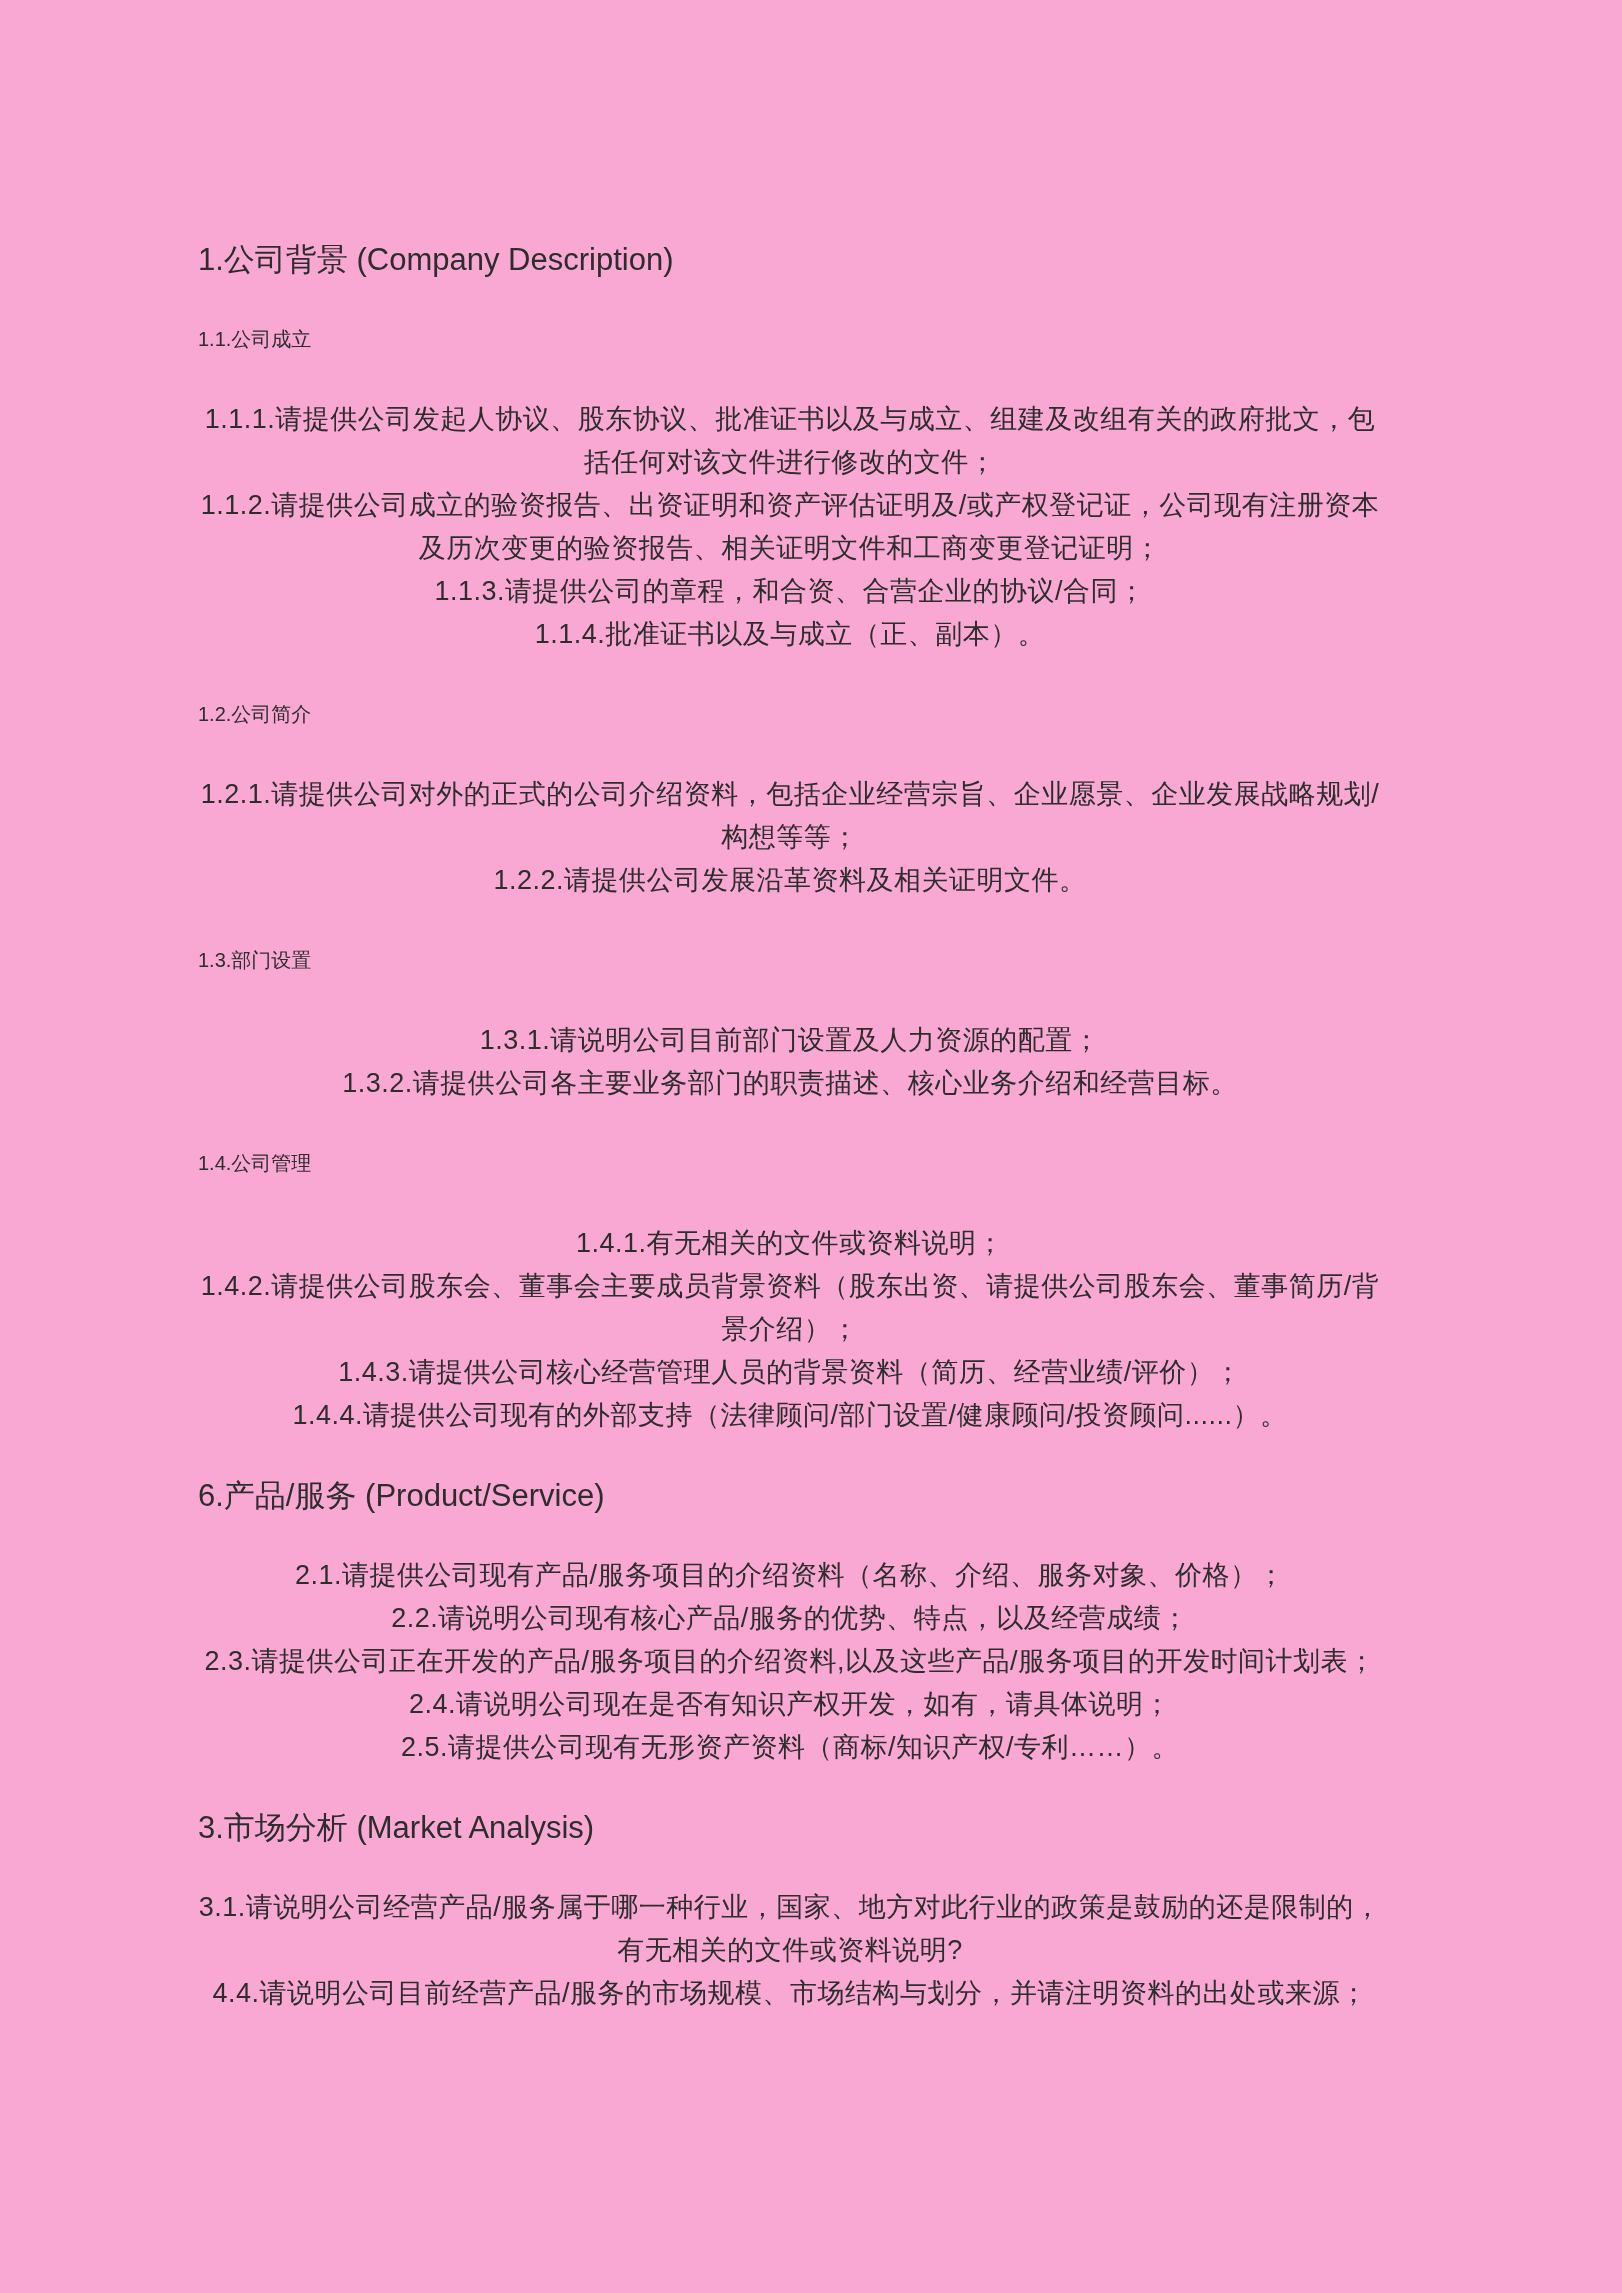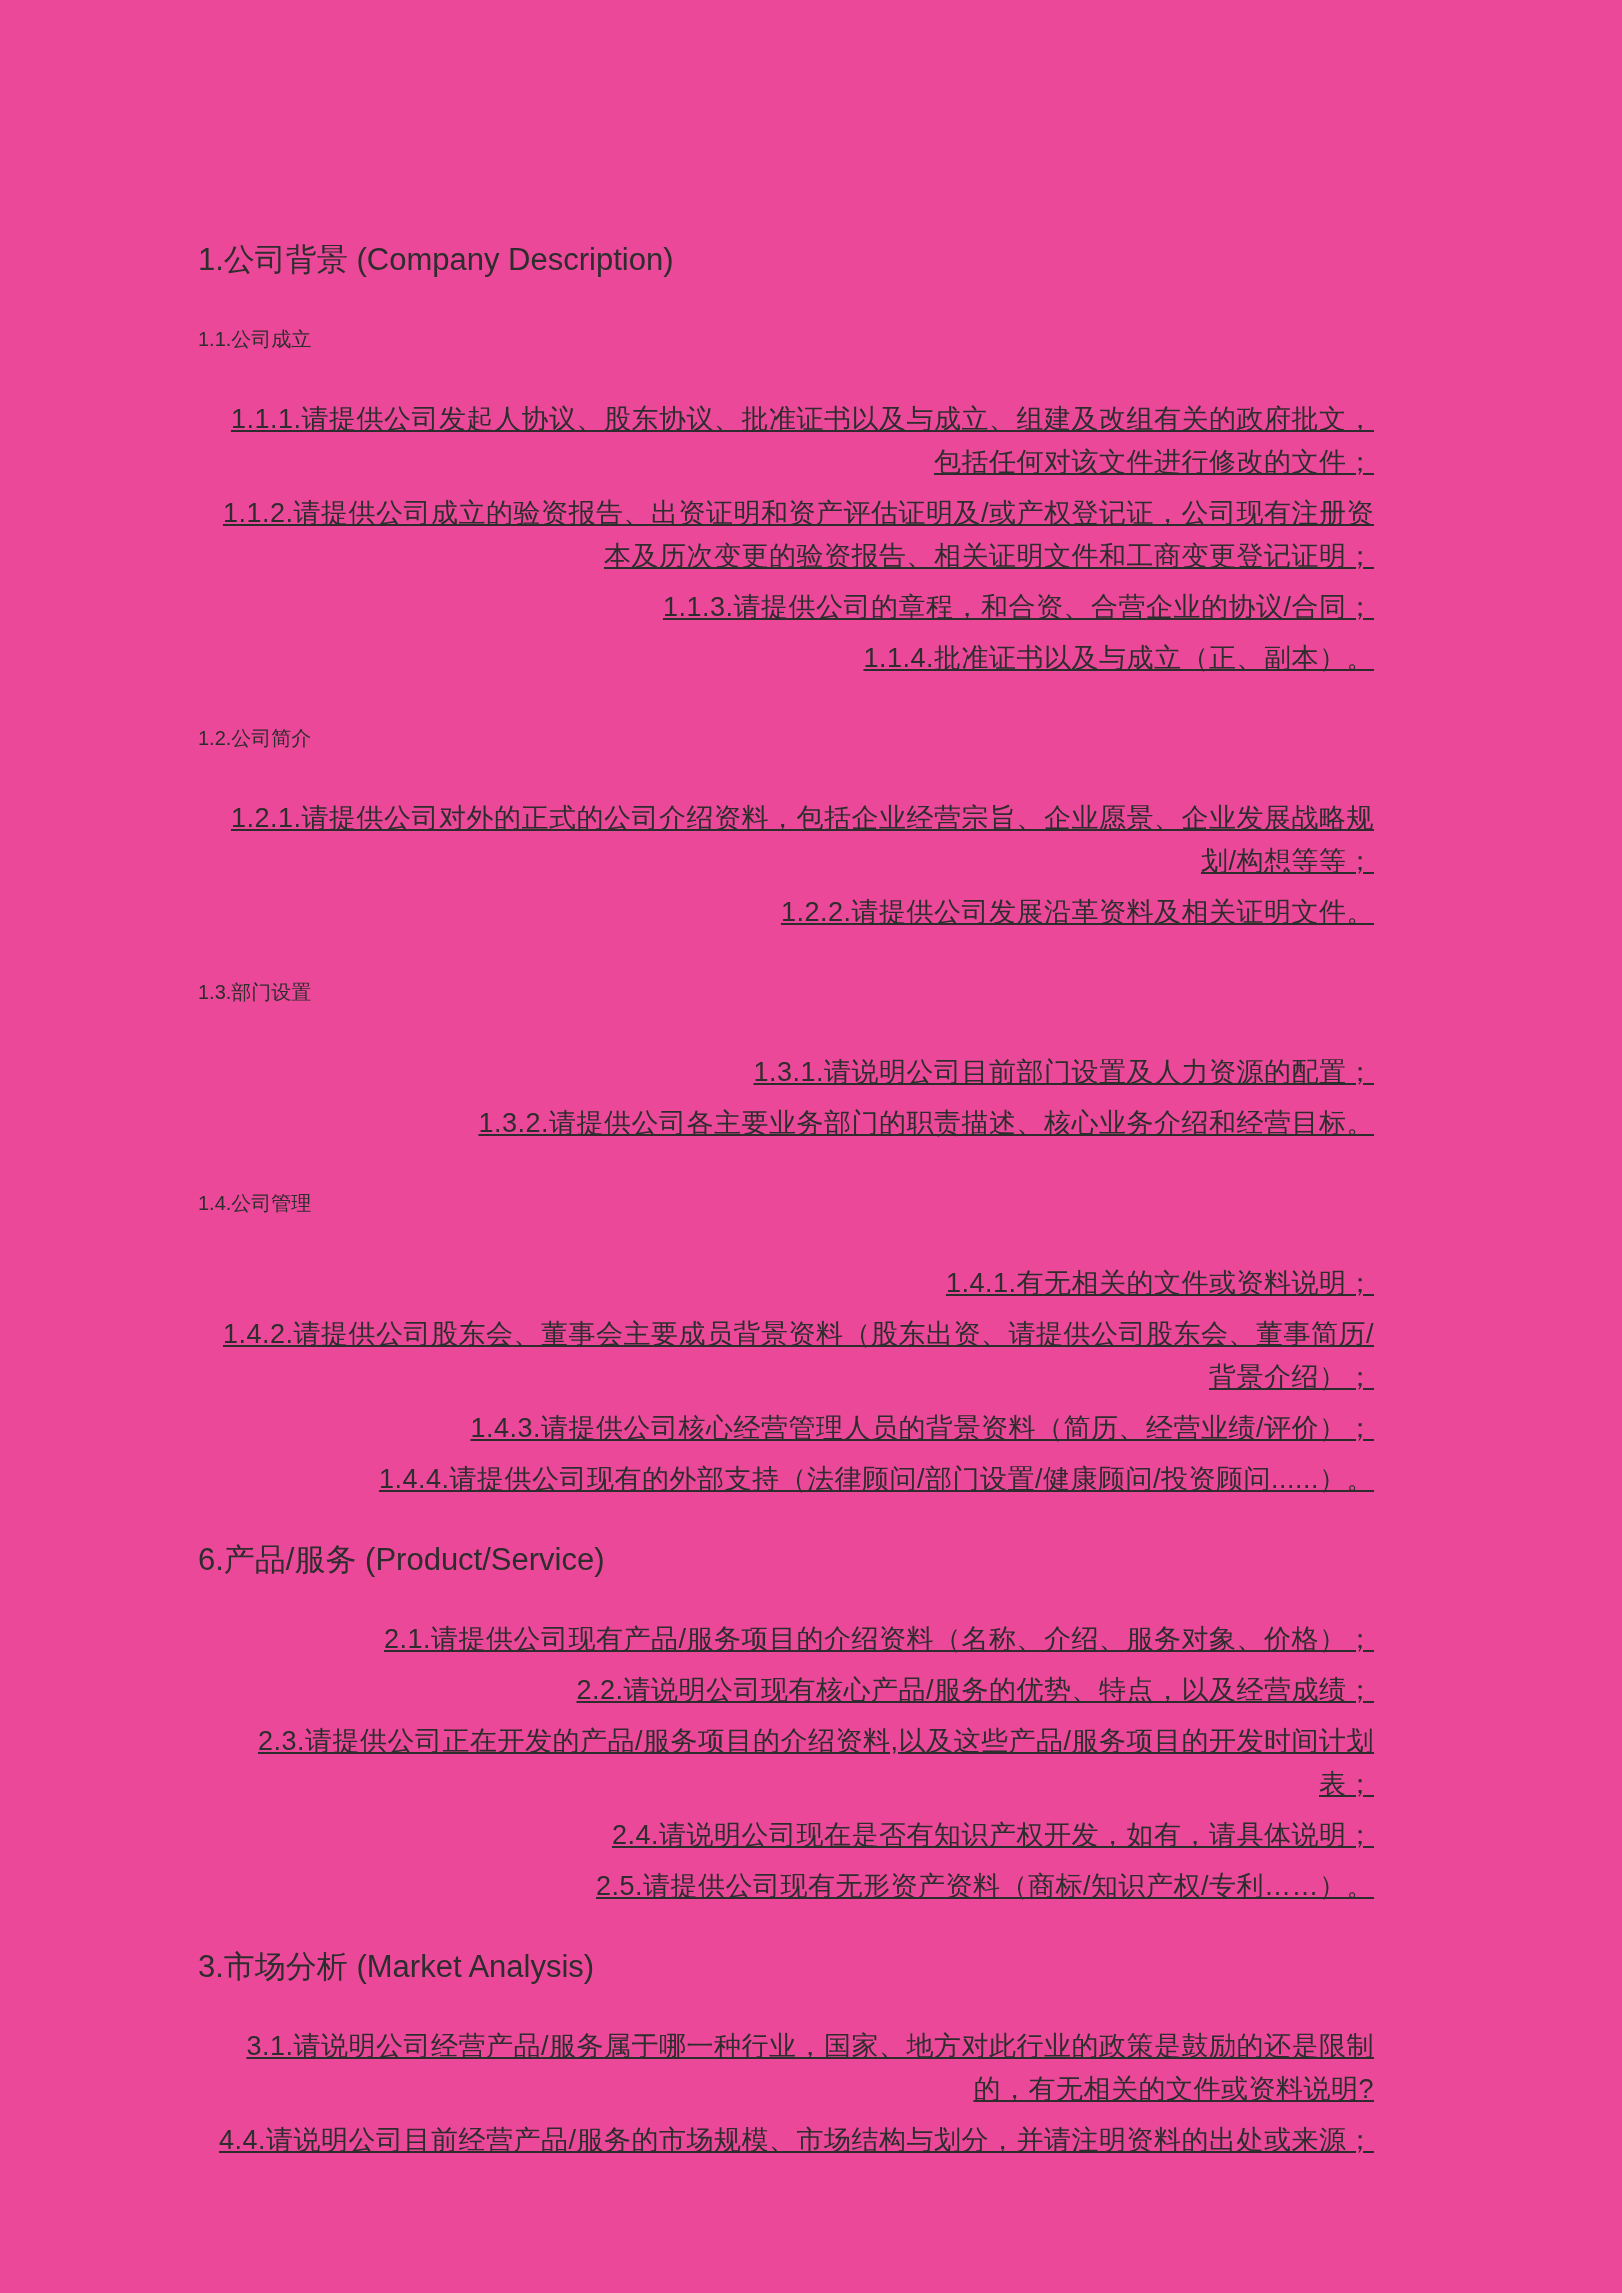--- a/index.html
+++ b/index.html
@@ -35,31 +35,30 @@
     font-size: 20px;
     line-height: 43px;
     font-weight: 400;
     white-space: nowrap;
   }
   .para-group {
     font-size: 27px;
     line-height: 43px;
   }
   .para-group p {
-    margin: 8px;
+    margin: 0;
     padding: 0;
-    text-align: right;
+    text-align: center;
     letter-spacing: 0.5px;
-    text-decoration: underline;
   }
 </style>
 </head>
 <body>
 
-<div class="page" style="background: #ec4899; color: rgb(45, 45, 45);">
+<div class="page" style="background: #f9a8d4; color: rgb(45, 45, 45);">
   <div class="content">
       <div class="block sec-heading">1.公司背景 (Company Description)</div>
       <div class="block sub-heading">1.1.公司成立</div>
       <div class="block para-group">
         <p>1.1.1.请提供公司发起人协议、股东协议、批准证书以及与成立、组建及改组有关的政府批文，包括任何对该文件进行修改的文件；</p>
         <p>1.1.2.请提供公司成立的验资报告、出资证明和资产评估证明及/或产权登记证，公司现有注册资本及历次变更的验资报告、相关证明文件和工商变更登记证明；</p>
         <p>1.1.3.请提供公司的章程，和合资、合营企业的协议/合同；</p>
         <p>1.1.4.批准证书以及与成立（正、副本）。</p>
       </div>
       <div class="block sub-heading">1.2.公司简介</div>

